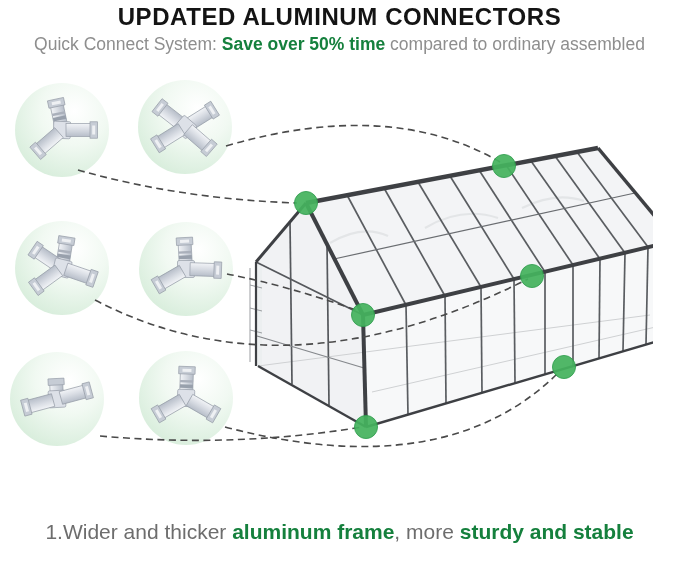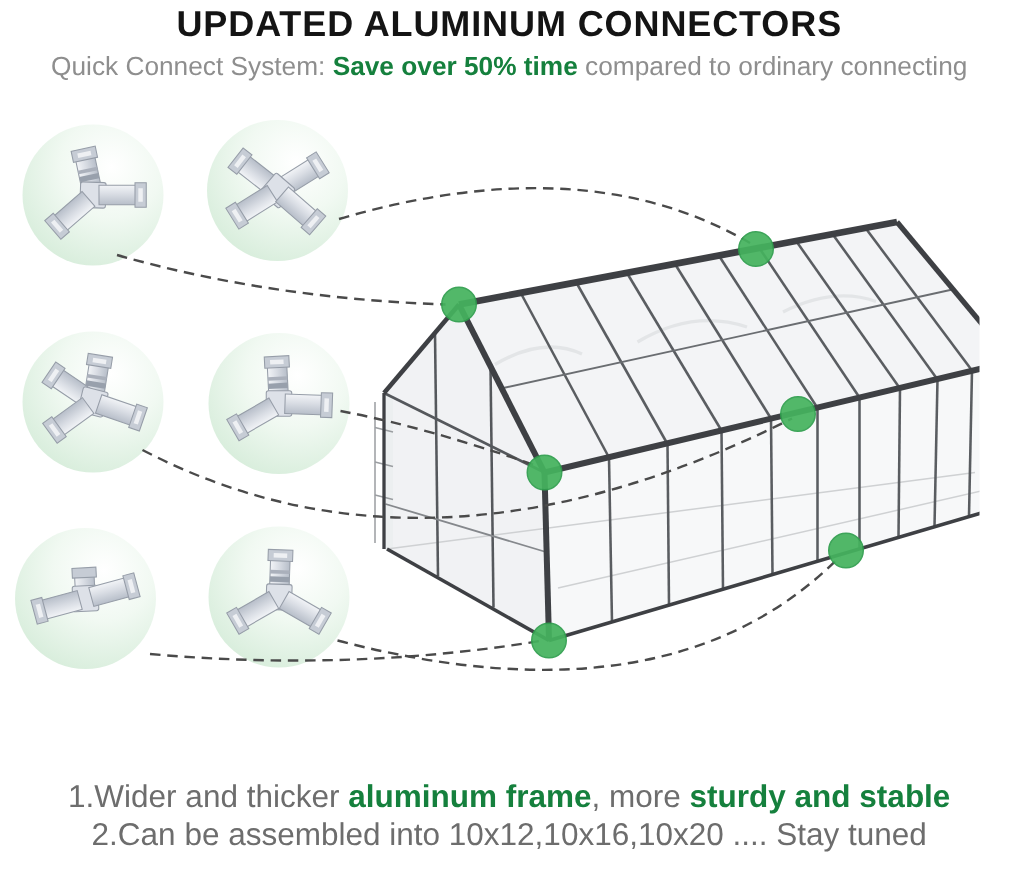--- a/index.html
+++ b/index.html
@@ -13,21 +13,21 @@
        font-size:21px;color:#6d6d6d;line-height:25px;}
   svg{position:absolute;top:0;left:0;z-index:1;}
 </style>
 </head>
 <body>
 
 <div id="page">
 
   <div class="hdr">
     <div class="title">UPDATED ALUMINUM CONNECTORS</div>
-    <div class="subtitle"><span>Quick Connect System: </span><span class="grn">Save over 50% time</span><span> compared to ordinary connecting</span></div>
+    <div class="subtitle"><span>Quick Connect System: </span><span class="grn">Save over 50% time</span><span> compared to ordinary assembled</span></div>
   </div>
 
   <svg width="679" height="580" viewBox="0 0 679 580">
     <defs>
       <radialGradient id="gCirc" cx="63%" cy="30%" r="80%">
         <stop offset="0%" stop-color="#ffffff"></stop>
         <stop offset="45%" stop-color="#f1f9f2"></stop>
         <stop offset="100%" stop-color="#d5ecd9"></stop>
       </radialGradient>
       <linearGradient id="gAl" x1="0" y1="0" x2="0" y2="1">
@@ -193,16 +193,15 @@
       <circle cx="504" cy="166" r="11.5"></circle>
       <circle cx="363" cy="315" r="11.5"></circle>
       <circle cx="532" cy="276" r="11.5"></circle>
       <circle cx="366" cy="427" r="11.5"></circle>
       <circle cx="564" cy="367" r="11.5"></circle>
     </g>
   </svg>
 
   <div class="ftr">
     <div><span>1.Wider and thicker </span><span class="grn">aluminum frame</span><span>, more </span><span class="grn">sturdy and stable</span></div>
-    <div>2.Can be assembled into 10x12,10x16,10x20 .... Stay tuned</div>
   </div>
 
 </div>
 
 </body></html>

